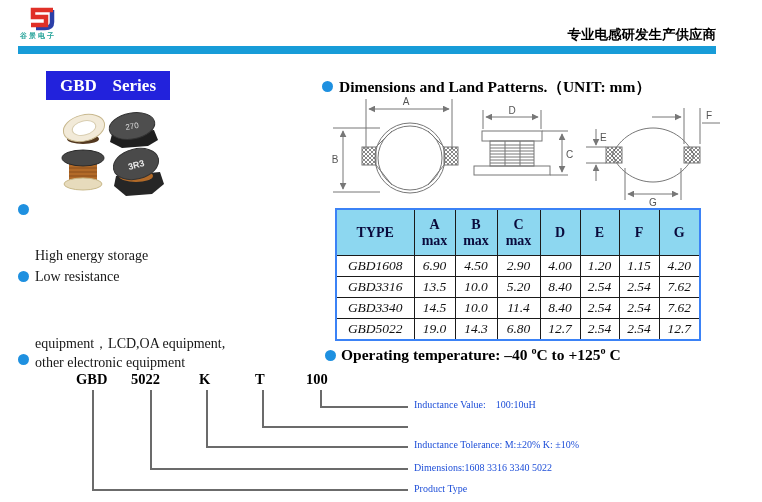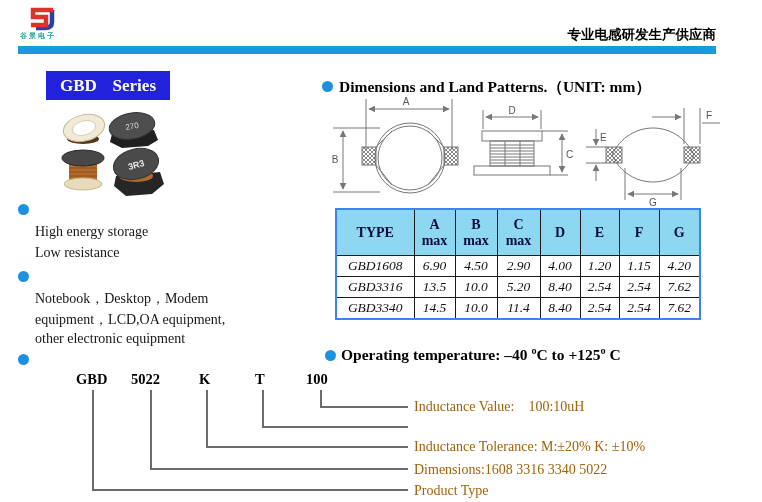--- a/index.html
+++ b/index.html
@@ -2,31 +2,31 @@
 <html><head>
 <meta charset="utf-8">
 <style>
   html,body{margin:0;padding:0;background:#fff;}
   .page{position:relative;width:762px;height:502px;background:#fff;overflow:hidden;
         font-family:"Liberation Serif","DejaVu Serif",serif;color:#111;}
   .abs{position:absolute;}
   .sans{font-family:"Liberation Sans","DejaVu Sans",sans-serif;}
   .bullet{position:absolute;width:11px;height:11px;border-radius:50%;background:#1E90E0;}
   .h{position:absolute;font-weight:bold;font-size:15.5px;color:#000;white-space:nowrap;}
-  .body-text{position:absolute;font-size:14px;color:#161616;white-space:nowrap;}
+  .body-text{position:absolute;font-size:14px;color:#161616;white-space:nowrap;margin-top:24px;}
   .top-bar{position:absolute;left:18px;top:46px;width:698px;height:8px;background:#189CD8;}
   .slogan{position:absolute;right:46px;top:26px;font-size:13.5px;font-weight:bold;color:#000;white-space:nowrap;}
   .logo-cn{position:absolute;left:20px;top:31px;font-size:7px;letter-spacing:2px;color:#1FA096;font-weight:bold;white-space:nowrap;}
   .series-box{position:absolute;left:46px;top:71px;width:124px;height:29px;background:#2222DC;
               display:flex;align-items:center;justify-content:space-between;padding:0 14px;box-sizing:border-box;}
   .series-box span{color:#fff;font-weight:bold;font-size:17px;}
   .code{position:absolute;top:371px;font-weight:bold;font-size:14.5px;color:#000;white-space:nowrap;}
   .vline{position:absolute;width:2px;background:#6b6b6b;}
   .hline{position:absolute;height:2px;background:#6b6b6b;}
-  .pn-label{position:absolute;left:414px;font-size:14px;color:#a16207;white-space:pre;}
+  .pn-label{position:absolute;left:414px;font-size:10px;color:#1d4ed8;white-space:pre;}
   table.dim{position:absolute;left:335px;top:208px;border-collapse:collapse;table-layout:fixed;
             font-family:"Liberation Serif","DejaVu Serif",serif;border:2px solid #3b82f6;}
   table.dim th,table.dim td{border:1px solid #1a1a1a;text-align:center;padding:0;}
   table.dim th{background:#8DD7F0;color:#0A0A3C;font-size:14px;height:45px;font-weight:bold;}
   table.dim td{font-size:13.5px;color:#111;height:20px;font-style:italic;}
   .dgm-text{font-family:"Liberation Sans","DejaVu Sans",sans-serif;font-size:10px;fill:#555;}
 </style>
 </head>
 <body>
 
@@ -76,21 +76,20 @@
       <ellipse cx="80" cy="58" rx="23" ry="15" fill="#4a4a4a" stroke="#333"></ellipse>
       <text x="80" y="62" text-anchor="middle" font-size="9" font-weight="bold" fill="#e8e8e8" font-family="Liberation Sans,sans-serif">3R3</text>
     </g>
   </svg>
 
   <div class="bullet" style="left:18px;top:204px"></div>
   <div class="body-text" style="left:35px;top:224px">High energy storage</div>
   <div class="body-text" style="left:35px;top:245px">Low resistance</div>
 
   <div class="bullet" style="left:18px;top:271px"></div>
-  <div class="body-text" style="left:35px;top:290px">Notebook，Desktop，Modem</div>
   <div class="body-text" style="left:35px;top:331px">other electronic equipment</div>
   <div class="body-text" style="left:35px;top:311px">equipment，LCD,OA equipment,</div>
 
   <div class="bullet" style="left:18px;top:354px"></div>
   <span class="code" style="left:76px">GBD</span>
   <span class="code" style="left:131px">5022</span>
   <span class="code" style="left:199px">K</span>
   <span class="code" style="left:255px">T</span>
   <span class="code" style="left:306px">100</span>
 
@@ -259,19 +258,29 @@
       <tr>
         <td>GBD3340</td>
           <td>14.5</td>
           <td>10.0</td>
           <td>11.4</td>
           <td>8.40</td>
           <td>2.54</td>
           <td>2.54</td>
           <td>7.62</td>
       </tr>
+      <tr>
+        <td>GBD5022</td>
+          <td>19.0</td>
+          <td>14.3</td>
+          <td>6.80</td>
+          <td>12.7</td>
+          <td>2.54</td>
+          <td>2.54</td>
+          <td>12.7</td>
+      </tr>
     </tbody>
   </table>
 
   <div class="bullet" style="left:325px;top:350px"></div>
   <div class="h" style="left:341px;top:346px">Operating temperature: –40 ºC to +125º C</div>
 
 </div>
 
 </body></html>

